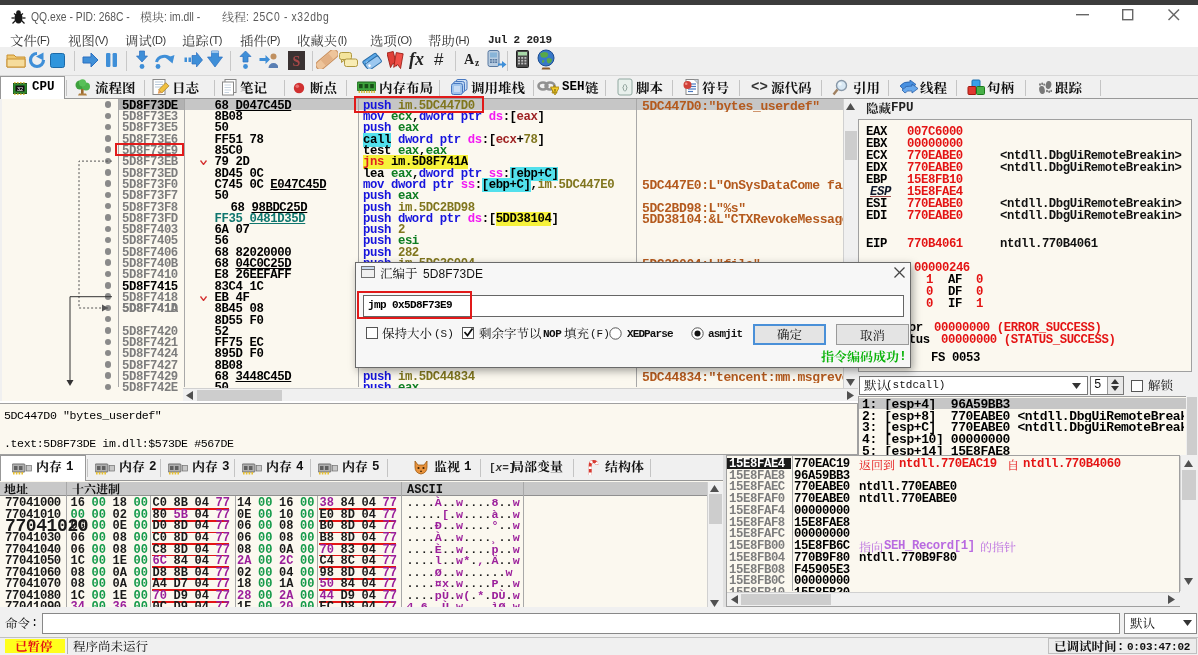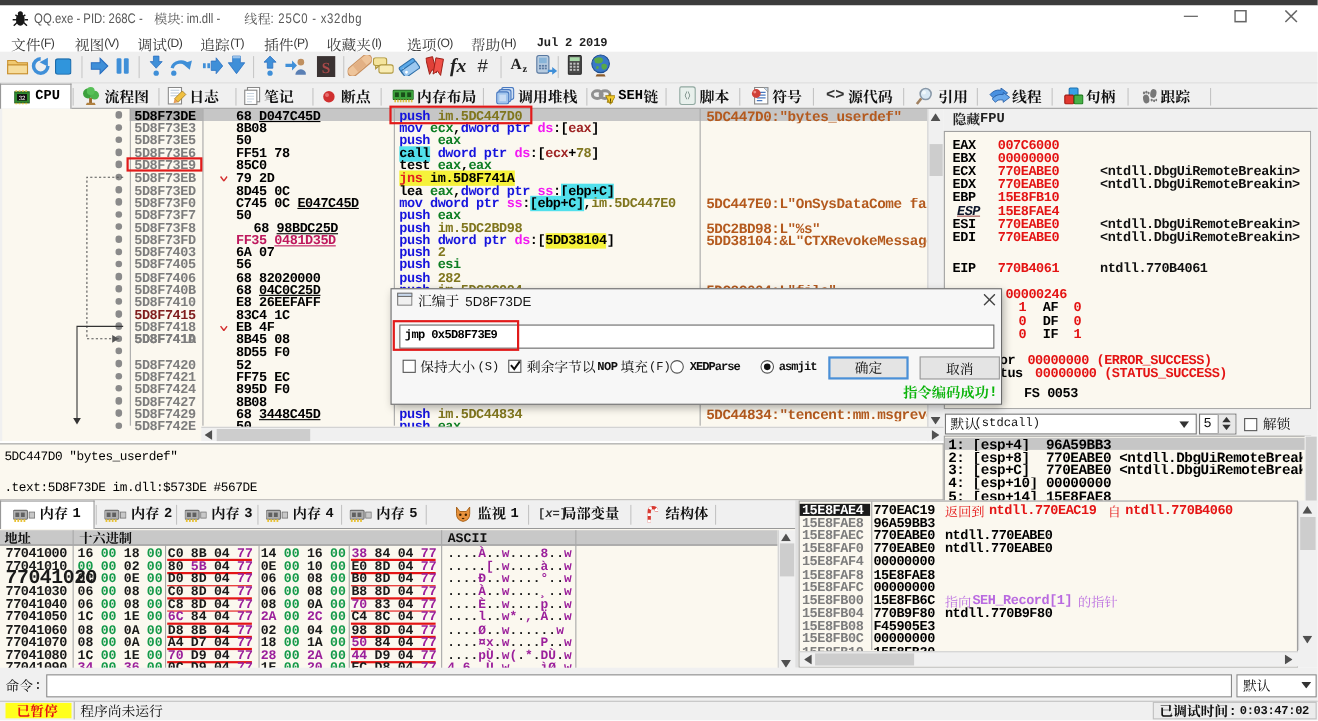--- a/index.html
+++ b/index.html
@@ -606,39 +606,39 @@
     <div class="a mono" style="left:363px;top:179.9px;color:#000;font-size:12.3px;"><span style="color:#1513dd">mov dword ptr </span><span style="color:#f219f2">ss</span>:<span style="background:#52e0ec">[ebp+C]</span>,<span style="color:#80761e">im.5DC447E0</span></div>
     <div class="a mono" style="left:642px;top:179.9px;color:#b45a1e;width:201px;overflow:hidden">5DC447E0:L"OnSysDataCome fai</div>
     <div class="a mono" style="left:122px;top:191.2px;color:#7d7d7d;font-size:12.3px;">5D8F73F7</div>
     <div class="a mono" style="left:214.5px;top:191.2px;color:#000;font-size:12.3px;">50</div>
     <div class="a mono" style="left:363px;top:191.2px;color:#000;font-size:12.3px;"><span style="color:#1513dd">push</span> <span style="color:#0d7d22">eax</span></div>
     <div class="a mono" style="left:122px;top:202.5px;color:#7d7d7d;font-size:12.3px;">5D8F73F8</div>
     <div class="a mono" style="left:214.5px;top:202.5px;color:#000;font-size:12.3px;margin-left:16px;">68 <span class="u">98BDC25D</span></div>
     <div class="a mono" style="left:363px;top:202.5px;color:#000;font-size:12.3px;"><span style="color:#1513dd">push</span> <span style="color:#80761e">im.5DC2BD98</span></div>
     <div class="a mono" style="left:642px;top:202.5px;color:#b45a1e;width:201px;overflow:hidden">5DC2BD98:L"%s"</div>
     <div class="a mono" style="left:122px;top:213.8px;color:#7d7d7d;font-size:12.3px;">5D8F73FD</div>
-    <div class="a mono" style="left:214.5px;top:213.8px;color:#be185d;font-size:12.3px;">FF35 <span class="u">0481D35D</span></div>
+    <div class="a mono" style="left:214.5px;top:213.8px;color:#0f766e;font-size:12.3px;">FF35 <span class="u">0481D35D</span></div>
     <div class="a mono" style="left:363px;top:213.8px;color:#000;font-size:12.3px;"><span style="color:#1513dd">push dword ptr </span><span style="color:#f219f2">ds</span>:[<span style="background:#f6f23a">5DD38104</span>]</div>
     <div class="a mono" style="left:642px;top:213.8px;color:#b45a1e;width:201px;overflow:hidden">5DD38104:&amp;L"CTXRevokeMessage:</div>
     <div class="a mono" style="left:122px;top:225.1px;color:#7d7d7d;font-size:12.3px;">5D8F7403</div>
     <div class="a mono" style="left:214.5px;top:225.1px;color:#000;font-size:12.3px;">6A 07</div>
     <div class="a mono" style="left:363px;top:225.1px;color:#000;font-size:12.3px;"><span style="color:#1513dd">push</span> <span style="color:#80761e">2</span></div>
     <div class="a mono" style="left:122px;top:236.4px;color:#7d7d7d;font-size:12.3px;">5D8F7405</div>
     <div class="a mono" style="left:214.5px;top:236.4px;color:#000;font-size:12.3px;">56</div>
     <div class="a mono" style="left:363px;top:236.4px;color:#000;font-size:12.3px;"><span style="color:#1513dd">push</span> <span style="color:#0d7d22">esi</span></div>
     <div class="a mono" style="left:122px;top:247.7px;color:#7d7d7d;font-size:12.3px;">5D8F7406</div>
     <div class="a mono" style="left:214.5px;top:247.7px;color:#000;font-size:12.3px;">68 82020000</div>
     <div class="a mono" style="left:363px;top:247.7px;color:#000;font-size:12.3px;"><span style="color:#1513dd">push</span> <span style="color:#80761e">282</span></div>
     <div class="a mono" style="left:122px;top:259px;color:#7d7d7d;font-size:12.3px;">5D8F740B</div>
     <div class="a mono" style="left:214.5px;top:259px;color:#000;font-size:12.3px;">68 <span class="u">04C0C25D</span></div>
     <div class="a mono" style="left:363px;top:259px;color:#000;font-size:12.3px;"><span style="color:#1513dd">push</span> <span style="color:#80761e">im.5DC2C004</span></div>
     <div class="a mono" style="left:642px;top:259px;color:#b45a1e;width:201px;overflow:hidden">5DC2C004:L"file"</div>
     <div class="a mono" style="left:122px;top:270.3px;color:#7d7d7d;font-size:12.3px;">5D8F7410</div>
     <div class="a mono" style="left:214.5px;top:270.3px;color:#000;font-size:12.3px;">E8 26EEFAFF</div>
-    <div class="a mono" style="left:122px;top:281.6px;color:#7f1d1d;font-size:12.3px;">5D8F7415</div>
+    <div class="a mono" style="left:122px;top:281.6px;color:#000000;font-size:12.3px;">5D8F7415</div>
     <div class="a mono" style="left:214.5px;top:281.6px;color:#000;font-size:12.3px;">83C4 1C</div>
     <div class="a mono" style="left:122px;top:292.9px;color:#7d7d7d;font-size:12.3px;">5D8F7418</div>
     <svg class="a" style="left:199.5px;top:295.9px" width="7" height="5" viewBox="0 0 7 5">
       <path d="M0.5 0.5 L3.5 4.5 L6.5 0.5" fill="none" stroke="#d43030" stroke-width="1.3"></path>
     </svg>
     <div class="a mono" style="left:214.5px;top:292.9px;color:#000;font-size:12.3px;">EB 4F</div>
     <div class="a mono" style="left:122px;top:304.2px;color:#7d7d7d;font-size:12.3px;">5D8F741A</div>
     <div class="a mono" style="left:214.5px;top:304.2px;color:#000;font-size:12.3px;">8B45 08</div>
     <div class="a mono" style="left:122px;top:304px;color:#7d7d7d;font-size:12.3px;text-align:right;">5D8F741D</div>
     <div class="a mono" style="left:214.5px;top:315.5px;color:#000;font-size:12.3px;">8D55 F0</div>

